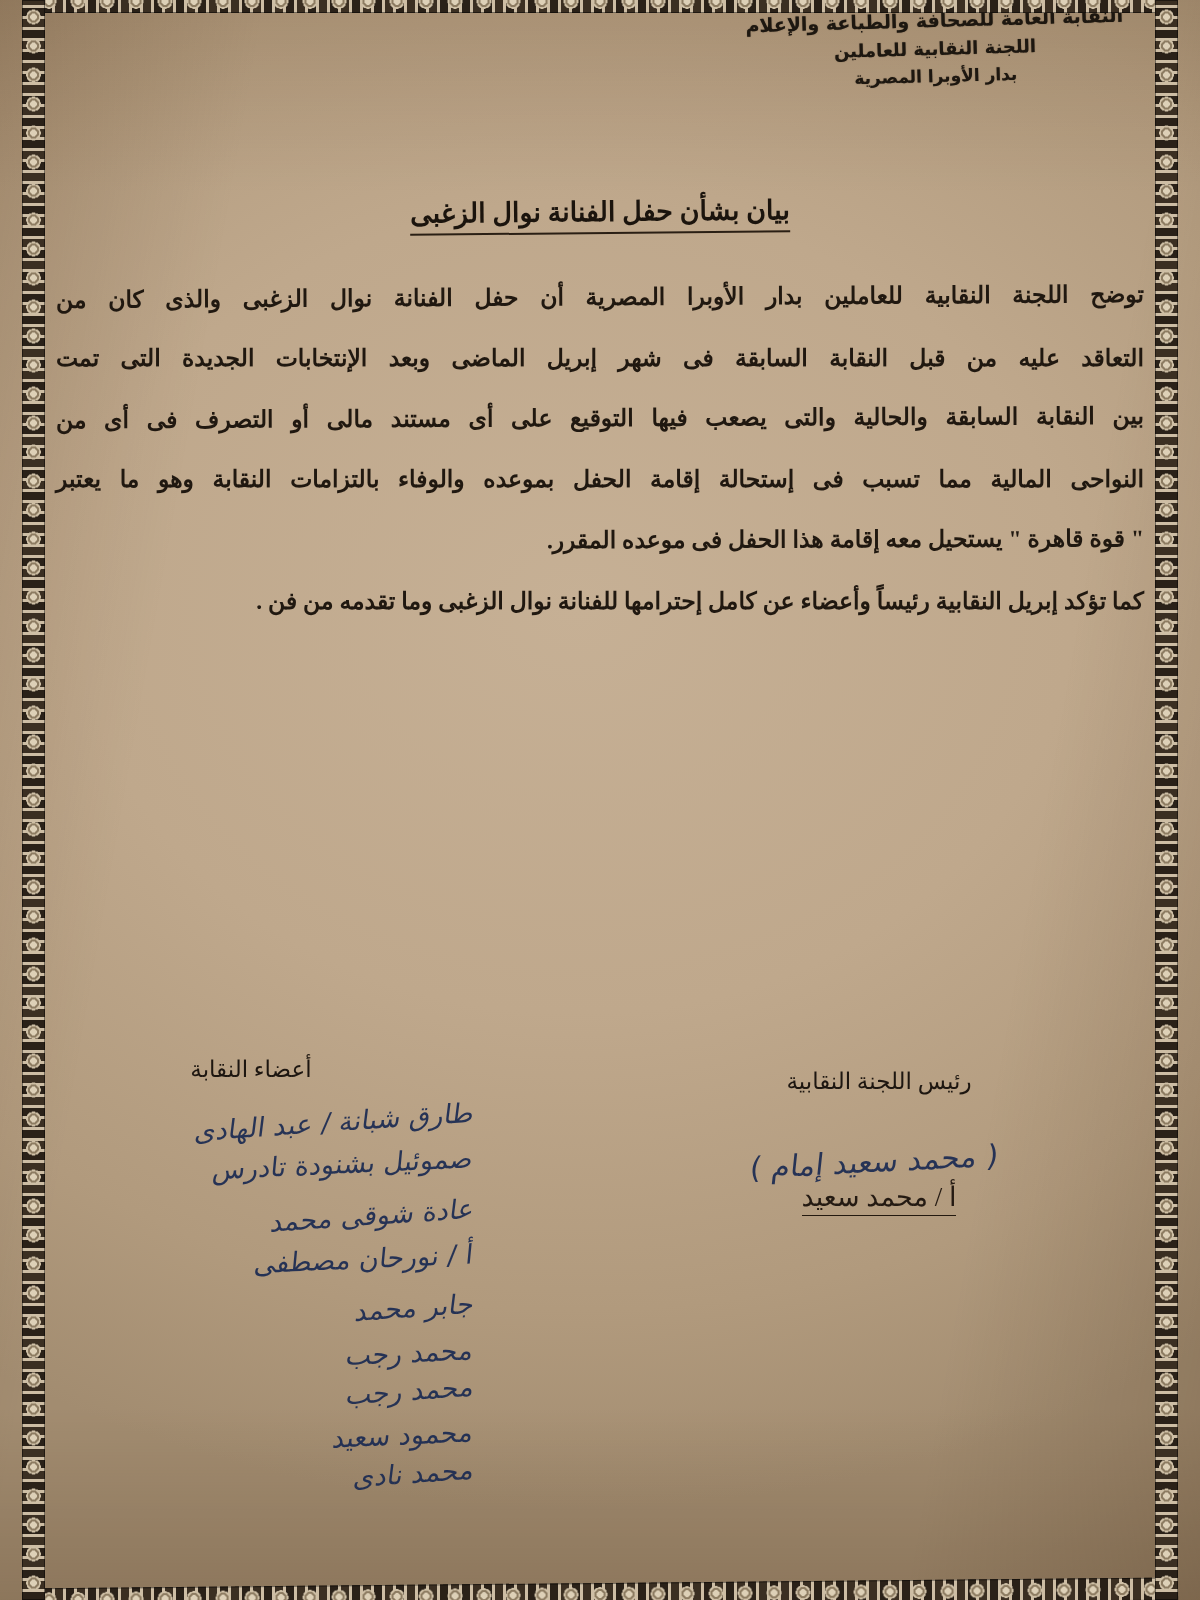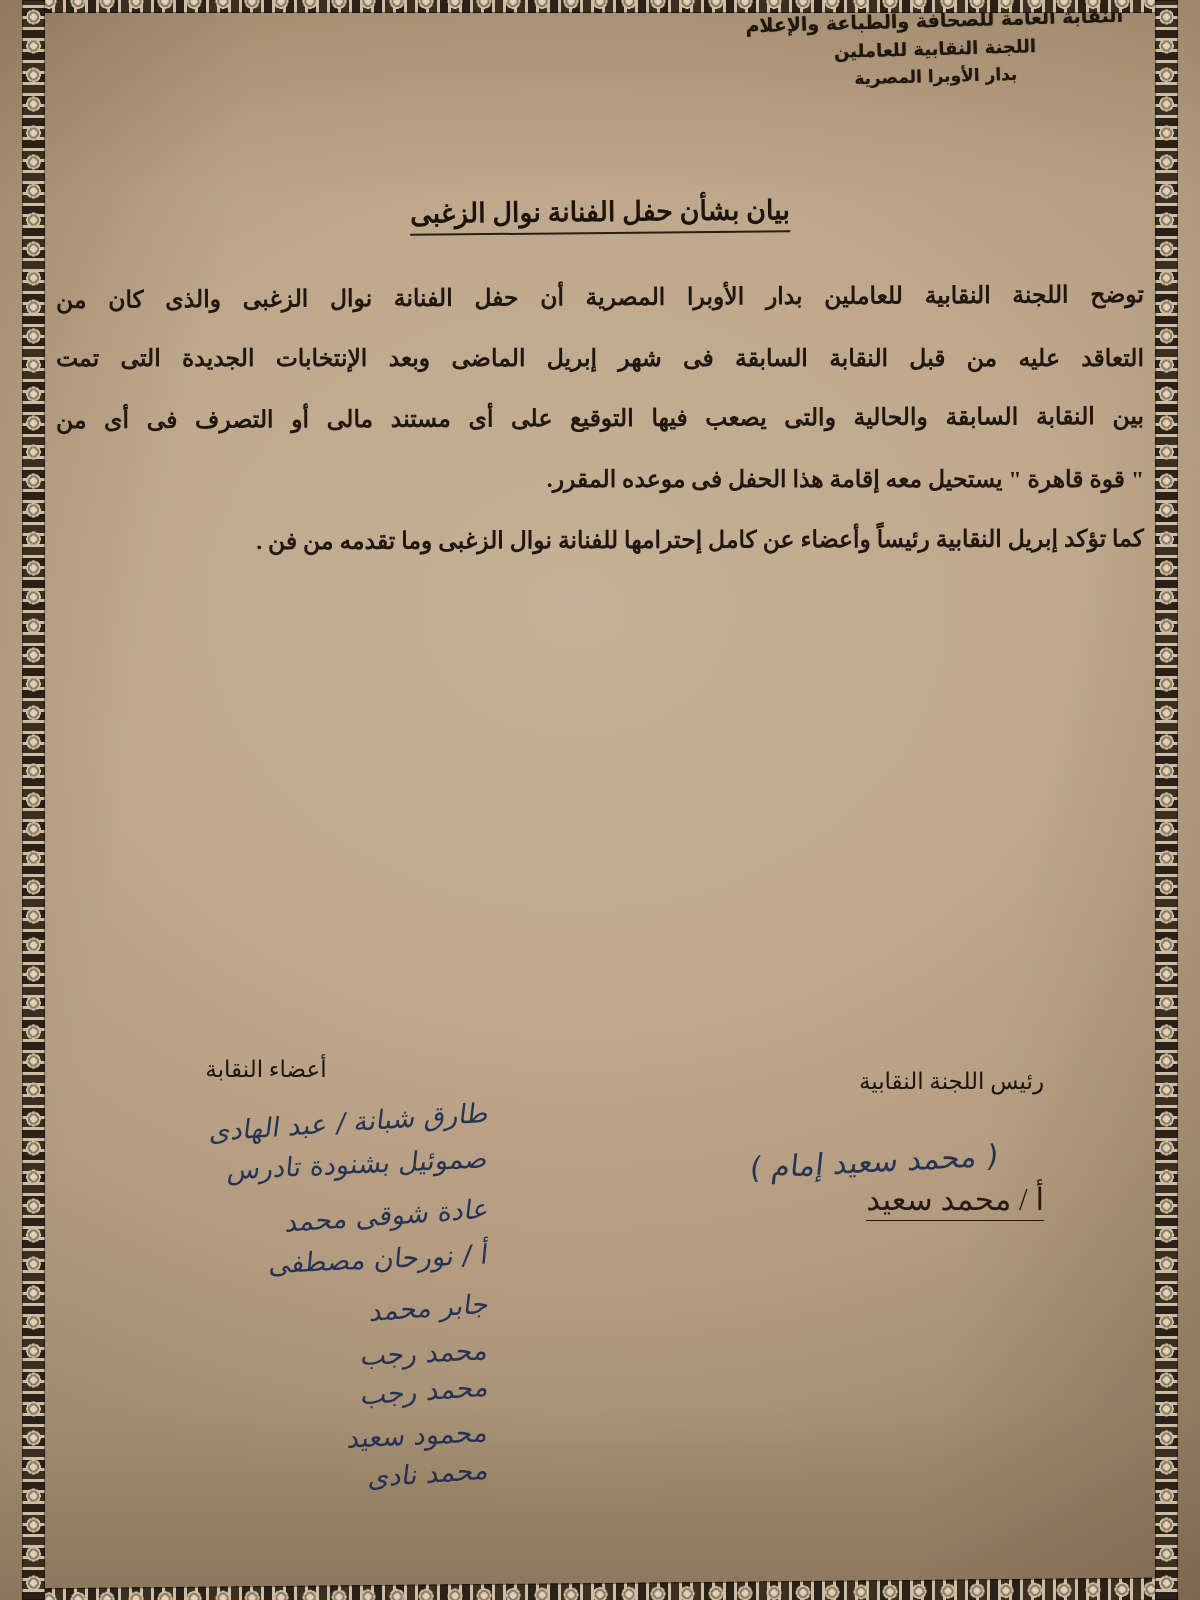--- a/index.html
+++ b/index.html
@@ -133,34 +133,35 @@
     position: absolute;
     top: 1028px;
     right: 0; left: 0;
     height: 500px;
   }
   .sig-left {
     position: absolute;
     right: 110px;
     top: 40px;
     width: 330px;
+    text-align: center;
   }
   .sig-right {
     position: absolute;
-    left: 55px;
+    left: 40px;
     top: 28px;
     width: 330px;
     text-align: center;
   }
   .sig-label {
     font-size: 23px;
     color: #1d1610;
   }
   .sig-name {
-    font-size: 31px;
+    font-size: 27px;
     margin-top: 86px;
     display: inline-block;
     border-bottom: 1.6px solid #23190f;
     padding-bottom: 2px;
   }
 
   
   .hand {
     font-family: "DejaVu Sans", sans-serif;
     color: #1a2a52;
@@ -217,20 +218,21 @@
     </div>
 
     <div class="doc-title">
       <span>بيان بشأن حفل الفنانة نوال الزغبى</span>
     </div>
 
     <div class="body-block">
       <p class="para-line">توضح اللجنة النقابية للعاملين بدار الأوبرا المصرية أن حفل الفنانة نوال الزغبى والذى كان من</p>
       <p class="para-line">التعاقد عليه من قبل النقابة السابقة فى شهر إبريل الماضى  وبعد الإنتخابات الجديدة التى تمت</p>
       <p class="para-line">بين النقابة السابقة والحالية والتى يصعب فيها التوقيع على أى مستند مالى أو التصرف فى أى من</p>
+      <p class="para-line">النواحى المالية مما تسبب فى إستحالة إقامة الحفل بموعده والوفاء بالتزامات النقابة وهو ما يعتبر</p>
       <p class="para-line short">" قوة قاهرة " يستحيل معه إقامة هذا الحفل فى موعده المقرر.</p>
       <p class="para-line short">كما تؤكد إبريل النقابية رئيساً وأعضاء عن كامل إحترامها للفنانة نوال الزغبى وما تقدمه من فن .</p>
     </div>
 
     <div class="sig-zone">
 
       <div class="sig-left">
         <div class="sig-label">رئيس اللجنة النقابية</div>
         <div class="hand hand-chair">( محمد سعيد إمام )</div>
         <div class="sig-name">أ / محمد سعيد</div>

